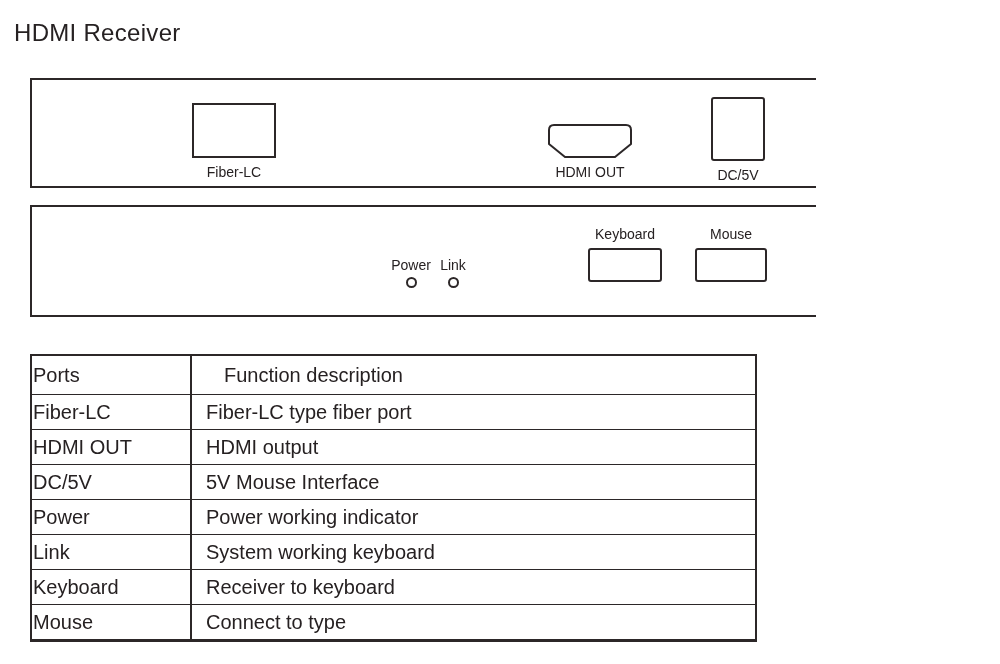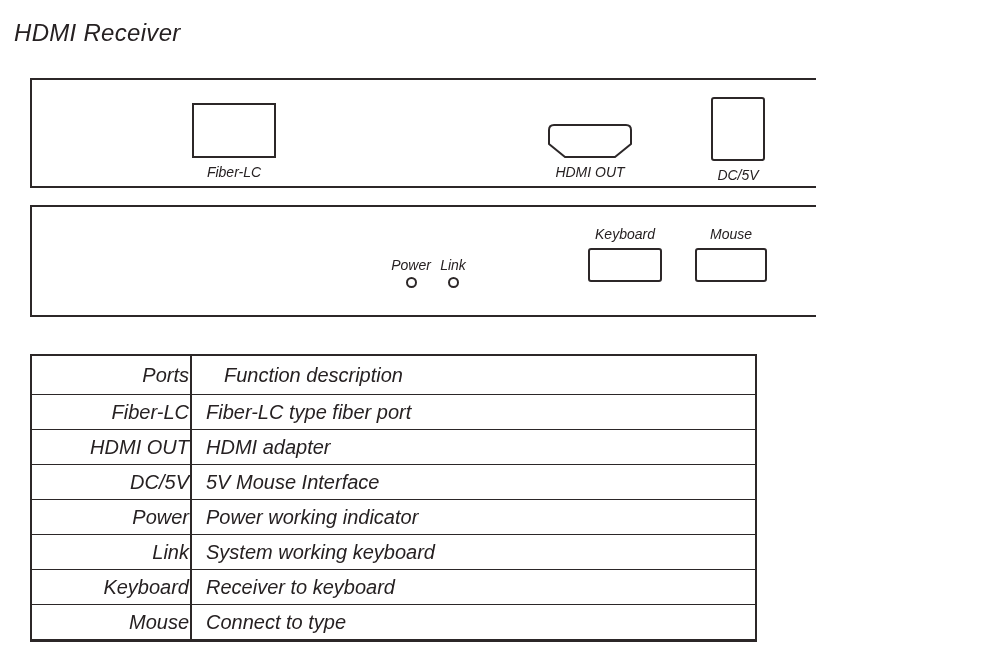--- a/index.html
+++ b/index.html
@@ -8,21 +8,20 @@
     background: #ffffff;
   }
   .canvas {
     position: relative;
     width: 816px;
     height: 664px;
     background: #ffffff;
     font-family: "Liberation Sans", sans-serif;
     color: #262122;
     overflow: hidden;
-    font-style: italic;
   }
   .title {
     position: absolute;
     left: 14px;
     top: 19px;
     margin: 0;
     font-size: 24px;
     font-weight: 400;
     letter-spacing: 0.3px;
     color: #262122;
@@ -107,21 +106,21 @@
   .ports-table th, .ports-table td {
     border-top: 1px solid #2c2728;
     border-bottom: 1px solid #2c2728;
     font-weight: 400;
     vertical-align: middle;
     overflow: hidden;
     white-space: nowrap;
   }
   .ports-table .col-port {
     width: 156px;
-    text-align: right;
+    text-align: left;
     border-right: 2px solid #2c2728;
   }
   .ports-table .col-desc {
     text-align: left;
     padding-left: 14px;
   }
   .ports-table thead .col-desc { padding-left: 32px; }
   .ports-table thead th { height: 36px; }
   .ports-table tbody td { height: 32px; }
 </style>
@@ -184,21 +183,21 @@
         <th class="col-desc">Function description</th>
       </tr>
     </thead>
     <tbody>
       <tr>
         <td class="col-port">Fiber-LC</td>
         <td class="col-desc">Fiber-LC type fiber port</td>
       </tr>
       <tr>
         <td class="col-port">HDMI OUT</td>
-        <td class="col-desc">HDMI adapter</td>
+        <td class="col-desc">HDMI output</td>
       </tr>
       <tr>
         <td class="col-port">DC/5V</td>
         <td class="col-desc">5V Mouse Interface</td>
       </tr>
       <tr>
         <td class="col-port">Power</td>
         <td class="col-desc">Power working indicator</td>
       </tr>
       <tr>

